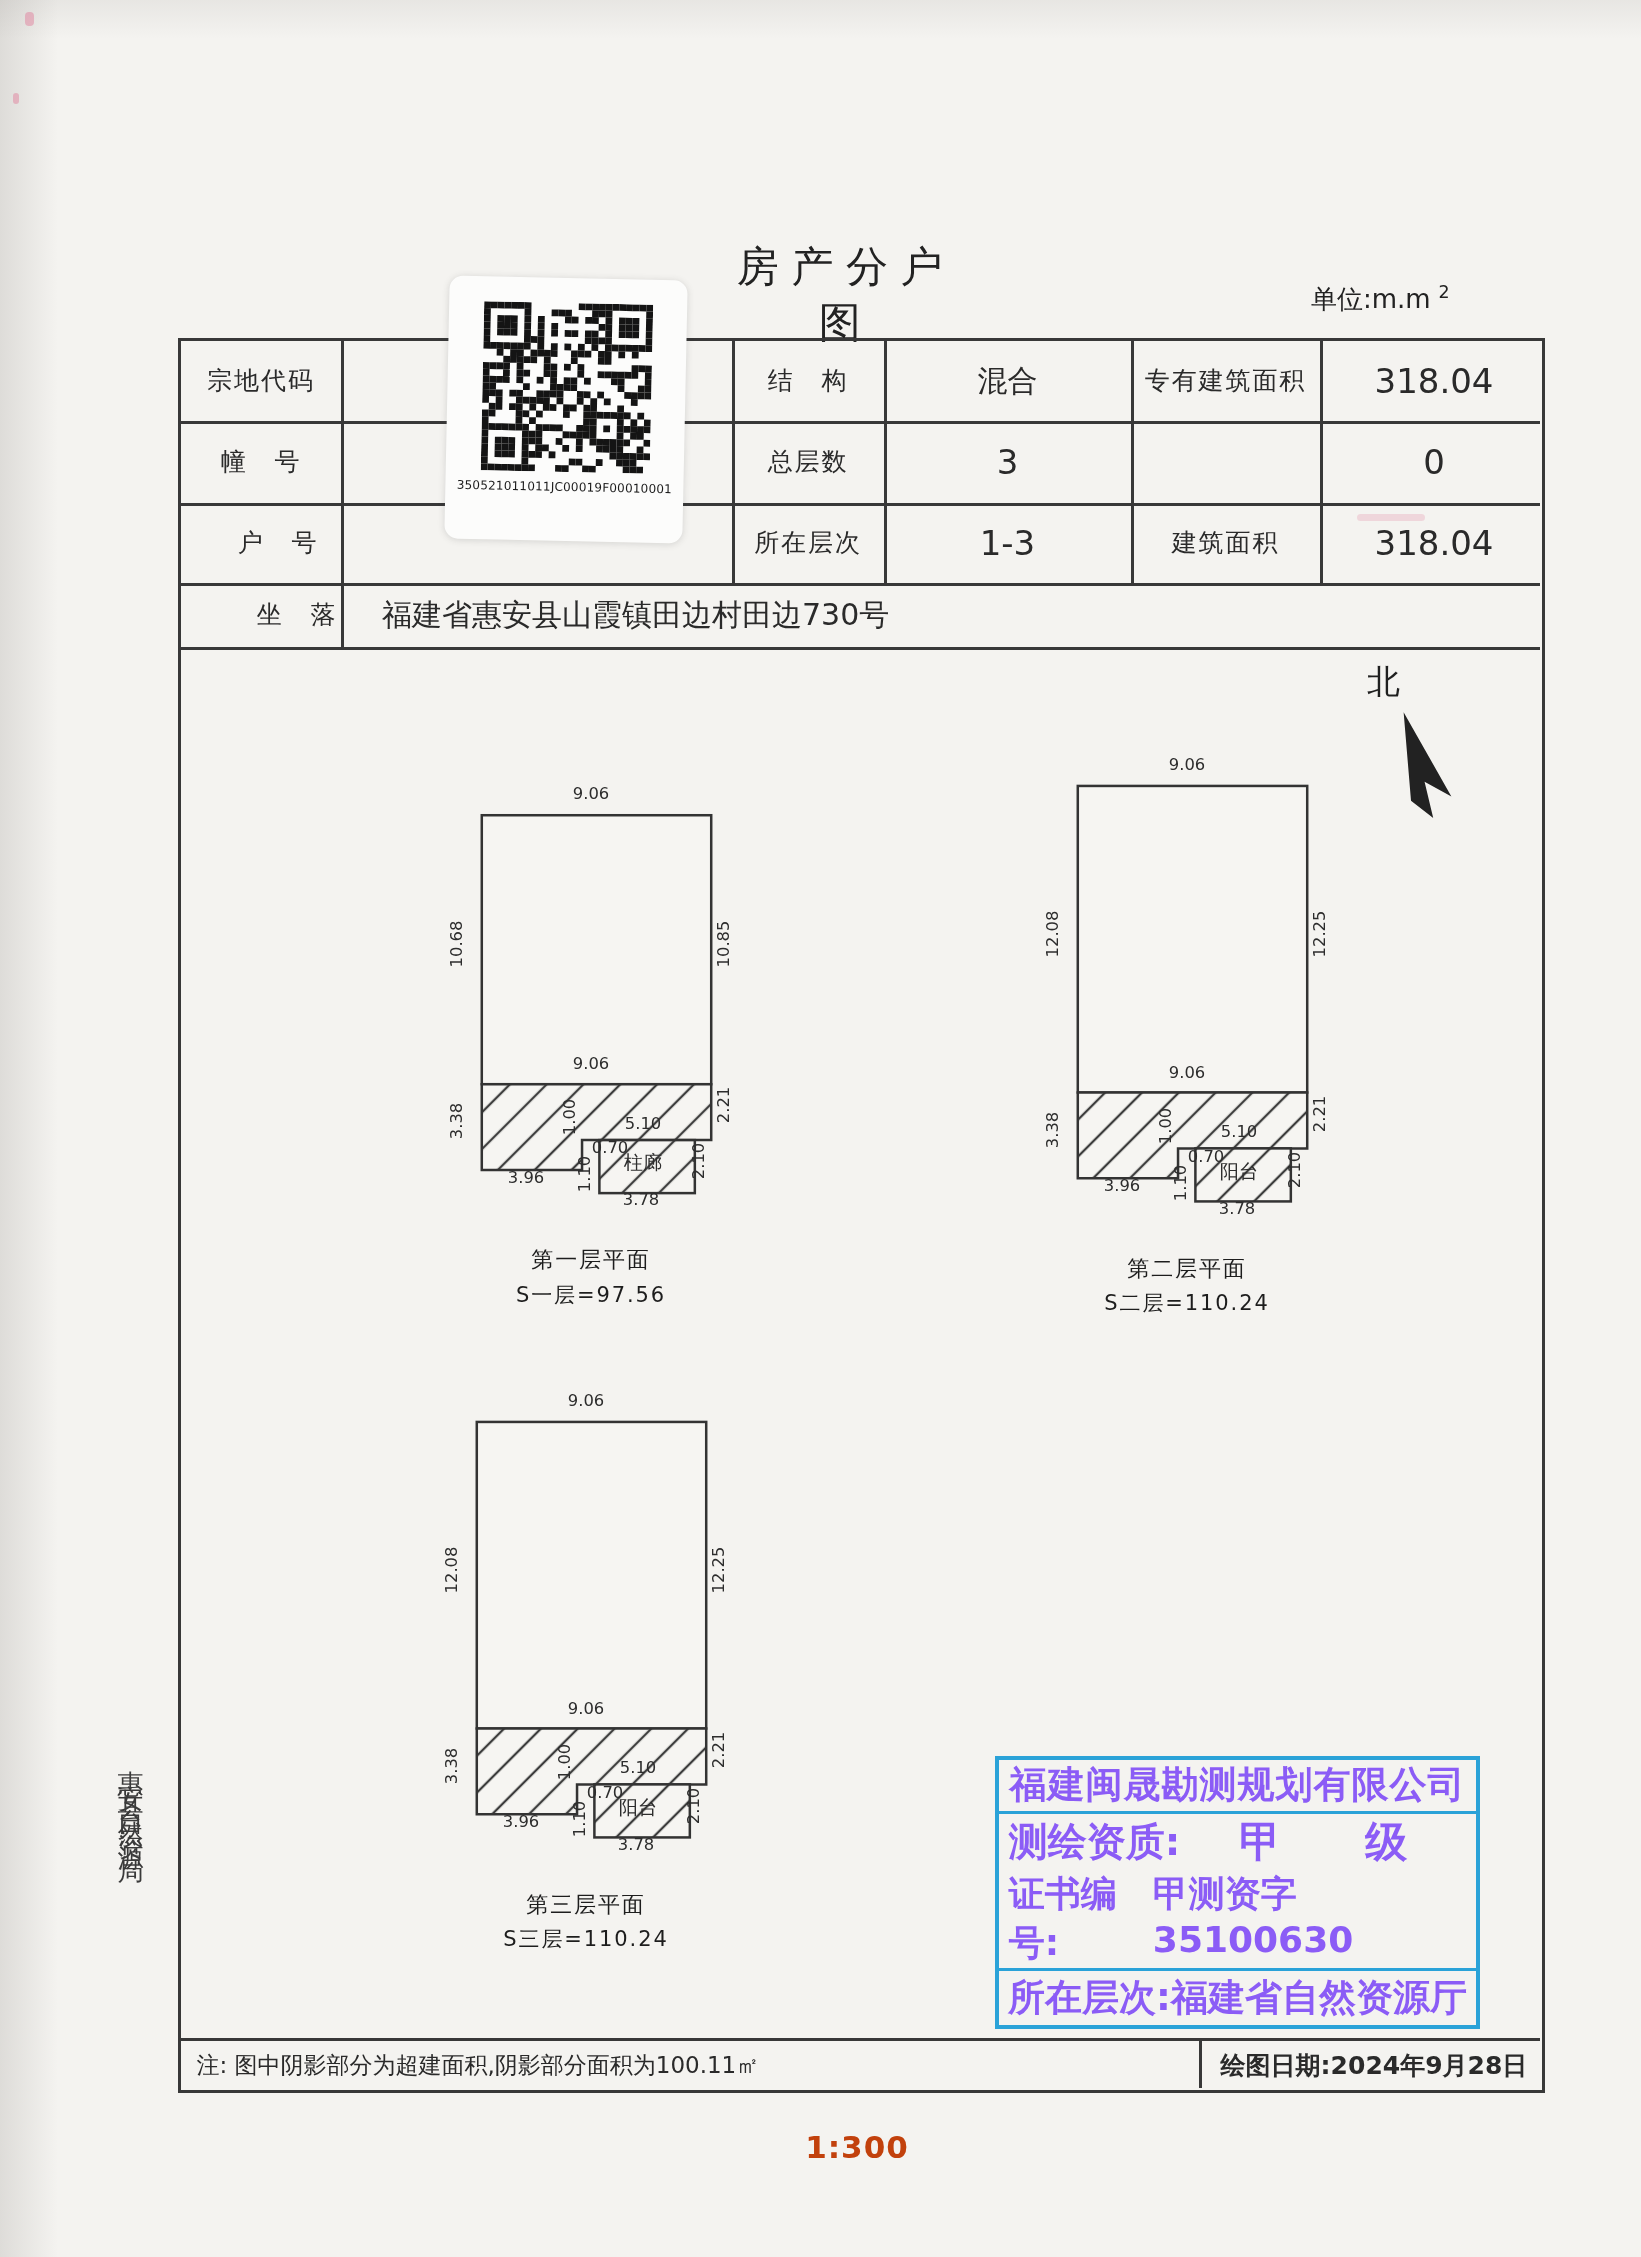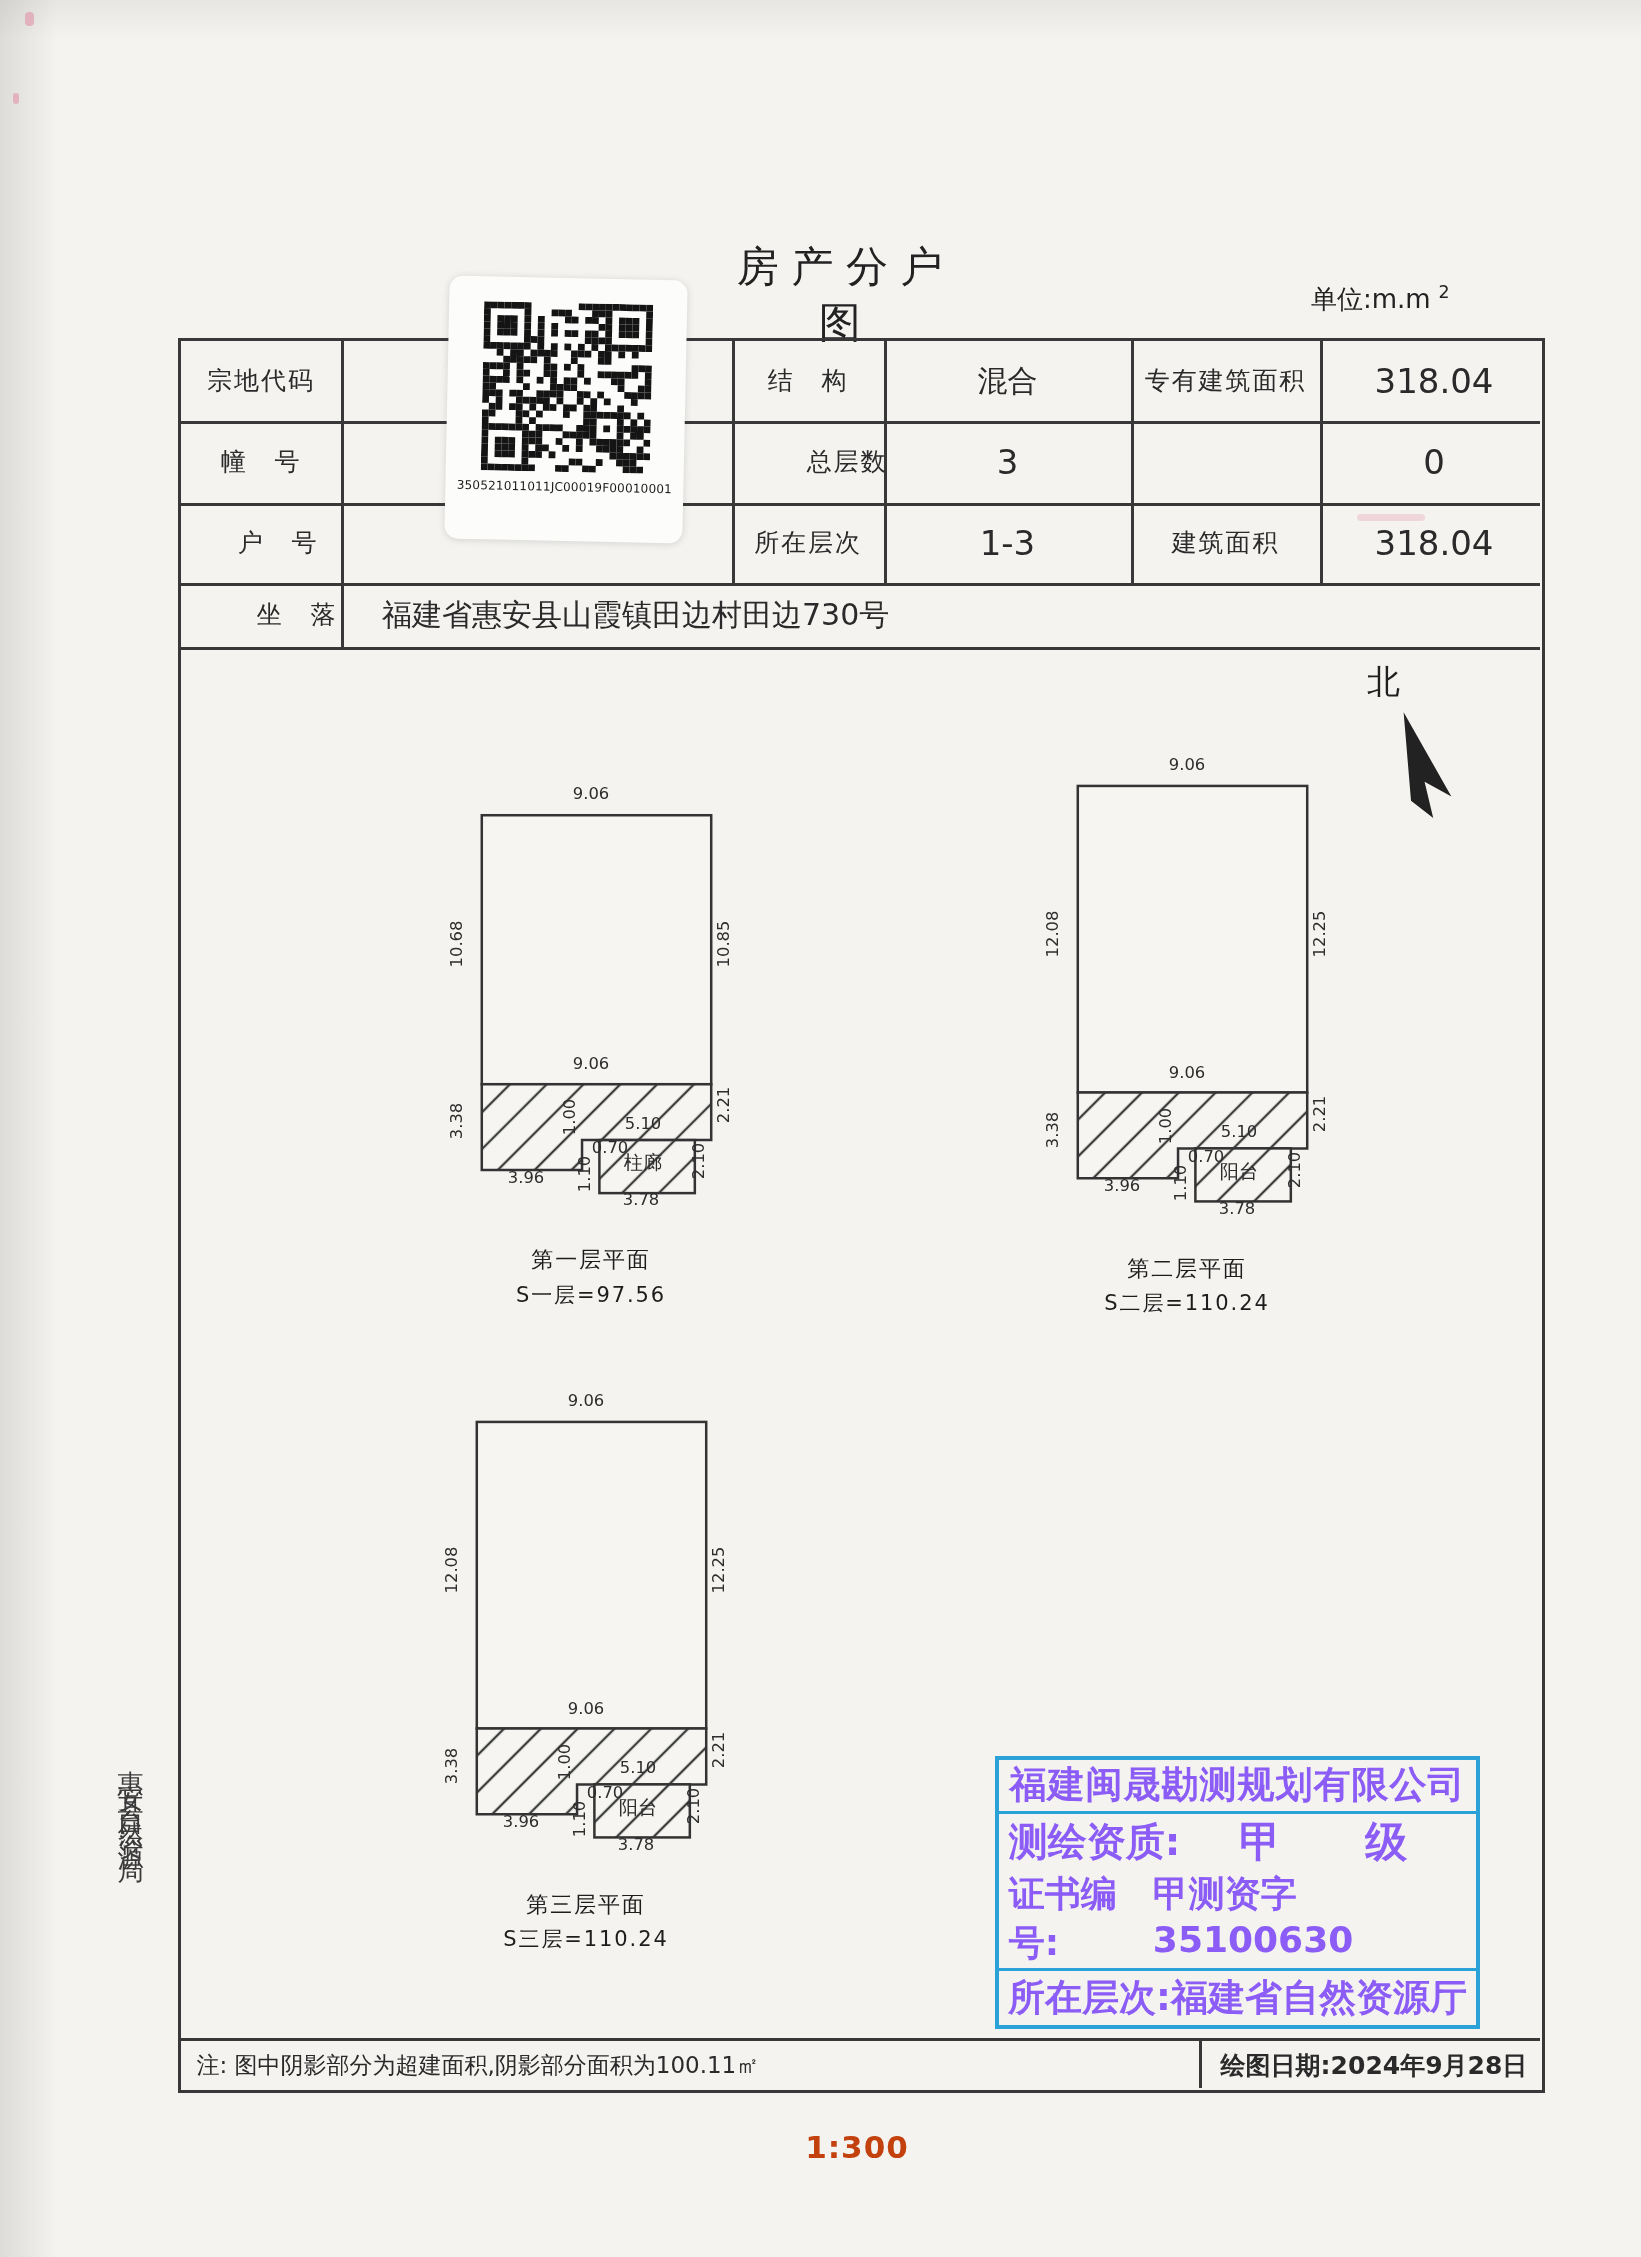--- a/index.html
+++ b/index.html
@@ -105,21 +105,21 @@
     <div class="vline" style="left:1018px;top:1697px;height:50px;"></div>
 
     <div class="cell lab" style="left:0;top:0;width:160px;height:80px;">宗地代码</div>
     <div class="cell lab" style="left:0;top:80px;width:160px;height:82px;">幢　号</div>
     <div class="cell lab" style="left:0;top:162px;width:160px;height:80px;padding-left:17px;">户　号</div>
     <div class="cell lab" style="left:0;top:242px;width:160px;height:64px;margin-left:36px;">坐　落</div>
     <div class="cell val left" style="left:160px;top:242px;width:1207px;height:64px;padding-left:41px;box-sizing:border-box;">福建省惠安县山霞镇田边村田边730号</div>
 
     <div class="cell lab" style="left:551px;top:0;width:152px;height:80px;">结　构</div>
     <div class="cell val" style="left:703px;top:0;width:247px;height:80px;font-family:Liberation Serif, serif;">混合</div>
-    <div class="cell lab" style="left:551px;top:80px;width:152px;height:82px;margin-left:39px;">总层数</div>
+    <div class="cell lab" style="left:551px;top:80px;width:152px;height:82px;">总层数</div>
     <div class="cell num" style="left:703px;top:80px;width:247px;height:82px;">3</div>
     <div class="cell lab" style="left:551px;top:162px;width:152px;height:80px;">所在层次</div>
     <div class="cell num" style="left:703px;top:162px;width:247px;height:80px;">1-3</div>
 
     <div class="cell lab" style="left:950px;top:0;width:189px;height:80px;">专有建筑面积</div>
     <div class="cell num" style="left:1139px;top:0;width:228px;height:80px;">318.04</div>
     <div class="cell num" style="left:1139px;top:80px;width:228px;height:82px;">0</div>
     <div class="cell lab" style="left:950px;top:162px;width:189px;height:80px;">建筑面积</div>
     <div class="cell num" style="left:1139px;top:162px;width:228px;height:80px;">318.04</div>
 

